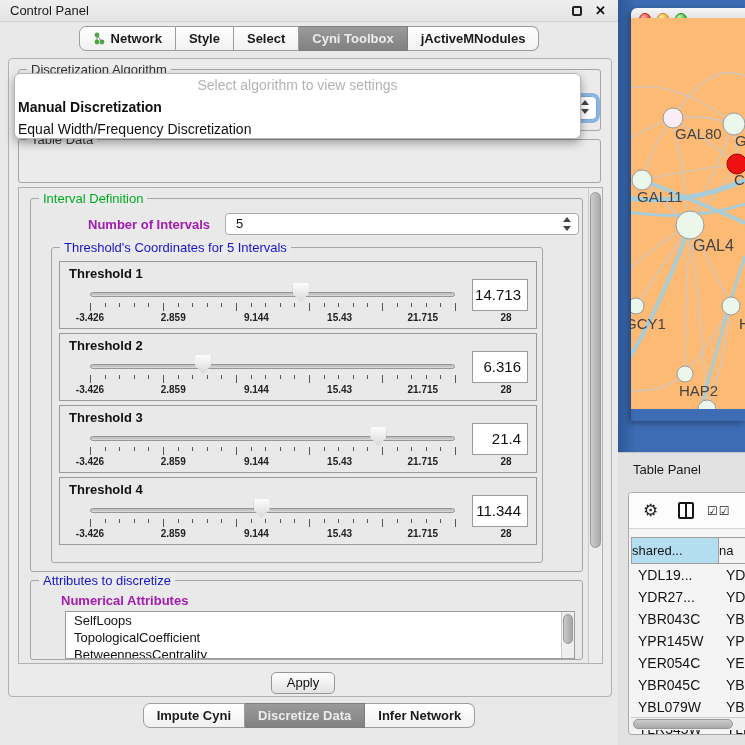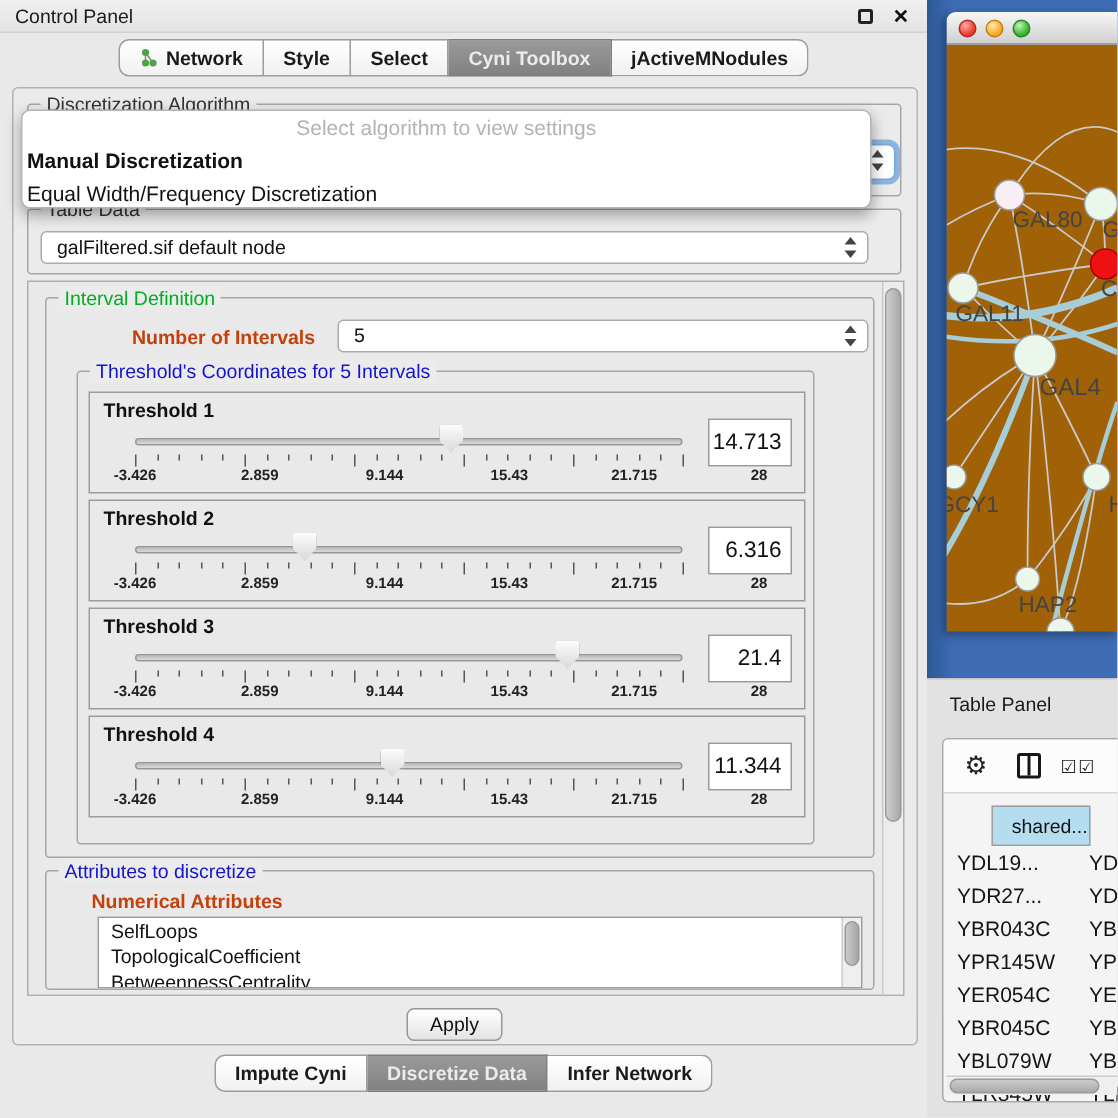--- a/index.html
+++ b/index.html
@@ -74,48 +74,48 @@
   
   .attr-list { position:absolute; left:34px; top:30px; width:510px; height:48px; background:#ffffff; border:1px solid #9b9b9b; overflow:hidden; }
   .attr-item { font-size:13px; color:#111; padding:1px 0 1px 8px; line-height:15px; }
   .attr-vscroll { position:absolute; top:0; right:0; width:13px; height:100%; background:#efefef; border-left:1px solid #ccc; }
   .attr-vthumb { position:absolute; left:1px; top:2px; width:10px; height:30px; border-radius:5px; background:linear-gradient(90deg,#cacaca,#a5a5a5); border:1px solid #999; }
 
   .apply-btn { position:absolute; left:262px; top:613px; width:64px; height:22px; background:linear-gradient(#ffffff,#e3e3e3);
                border:1px solid #979797; border-radius:5px; font-size:13px; color:#111; text-align:center; line-height:20px; }
 
   
-  .lbl-bold { position:absolute; font-size:13px; font-weight:bold; color:#c2410c; white-space:nowrap; }
+  .lbl-bold { position:absolute; font-size:13px; font-weight:bold; color:#a21caf; white-space:nowrap; }
 
   
   .desktop { position:absolute; left:618px; top:0; width:127px; height:452px; background:linear-gradient(90deg,#2d5896,#3d6cb4 14%); }
   .net-window { position:absolute; left:631px; top:8px; width:114px; height:413px; border-radius:6px 0 0 0; overflow:hidden; box-shadow:-2px 2px 6px rgba(0,0,0,.35); }
   .net-titlebar { position:absolute; left:0; top:0; width:100%; height:22px; background:linear-gradient(#f7f7f7,#cfcfcf); border-bottom:1px solid #9f9f9f; }
   .tl { position:absolute; top:5px; width:12px; height:12px; border-radius:50%; }
   .tl-red { left:8px; background:radial-gradient(circle at 35% 30%, #ffb0a8, #ee3b30 65%); border:1px solid #b5281f; }
   .tl-yellow { left:26px; background:radial-gradient(circle at 35% 30%, #ffe9b0, #f6a923 65%); border:1px solid #c07f17; }
   .tl-green { left:44px; background:radial-gradient(circle at 35% 30%, #c6f2b9, #38b42e 65%); border:1px solid #2a8a22; }
-  .net-canvas { position:absolute; left:0; top:22px; width:114px; height:391px; background:#a16207; }
+  .net-canvas { position:absolute; left:0; top:10px; width:114px; height:391px; background:#fdba74; }
 
   .tablepanel-bar { position:absolute; left:618px; top:452px; width:127px; height:35px; background:#e2e2e2; border-top:1px solid #c4c4c4; }
   .tablepanel-title { position:absolute; left:15px; top:0; line-height:34px; font-size:13px; color:#1a1a1a; }
   .tablepanel-area { position:absolute; left:618px; top:487px; width:127px; height:258px; background:#e2e2e2; }
   .table-frame { position:absolute; left:10px; top:5px; width:120px; height:243px; background:#f4f4f4; border:1px solid #a9a9a9; border-radius:4px 0 0 4px; overflow:hidden; }
   .table-toolbar { position:absolute; left:0; top:0; width:100%; height:36px; background:#fcfcfc; border-bottom:1px solid #d5d5d5; }
   .gear-icon { position:absolute; left:14px; top:7px; font-size:17px; color:#222; }
   .split-icon { position:absolute; left:49px; top:9px; width:16px; height:17px; border:2px solid #161616; border-radius:2px; }
   .split-icon::after { content:""; position:absolute; left:5px; top:0; width:2px; height:13px; background:#161616; }
   .cbx { position:absolute; top:11px; font-size:12px; color:#222; letter-spacing:1px; }
   .net-table { position:absolute; left:2px; top:44px; width:220px; }
   .nt-row { display:flex; height:22px; }
   .nt-cell { font-size:14px; color:#141414; line-height:22px; padding-left:7px; white-space:nowrap; overflow:hidden; }
   .nt-c1 { width:88px; }
   .nt-c2 { width:130px; }
   .nt-head { height:27px; }
-  .nt-head .nt-cell { line-height:26px; font-size:13px; text-align:center; padding-left:12px; border:1px solid #9f9f9f;margin-left:30px; }
+  .nt-head .nt-cell { line-height:26px; font-size:13px; text-align:left; padding-left:0; border:1px solid #9f9f9f; }
   .nt-head .nt-c1 { background:#b4ddf0; }
   .nt-head .nt-c2 { background:#f2f2f2; border-left:none; }
   .hscroll { position:absolute; left:2px; bottom:4px; width:114px; height:13px; background:#efefef; border-top:1px solid #ccc; }
   .hthumb { position:absolute; left:2px; top:1px; width:100px; height:10px; border-radius:5px; background:linear-gradient(#cdcdcd,#a9a9a9); border:1px solid #999; }
 
   svg text { font-family:"Liberation Sans", sans-serif; }
 </style>
 </head>
 <body>
 
@@ -167,27 +167,20 @@
       </div>
 
       <div class="popup">
         <div class="popup-hint">Select algorithm to view settings</div>
         <div class="popup-item bold">Manual Discretization</div>
         <div class="popup-item">Equal Width/Frequency Discretization</div>
       </div>
 
       <div class="groupbox" style="left:9px; top:80px; width:583px; height:44px;">
         <span class="gb-title gb-dark">Table Data</span>
-        <div class="combo" style="left:8px; top:14px; width:552px;">
-          <span class="combo-text">galFiltered.sif default node</span>
-          <div class="stepper">
-              <span class="tri-up"></span>
-              <span class="tri-dn"></span>
-            </div>
-        </div>
       </div>
 
       <div class="scrollpane">
         <div class="vscroll">
           <div class="vthumb" style="top:4px; height:356px;"></div>
         </div>
 
         <div class="groupbox" style="left:11px; top:10px; width:553px; height:374px;">
           <span class="gb-title gb-green">Interval Definition</span>
 

